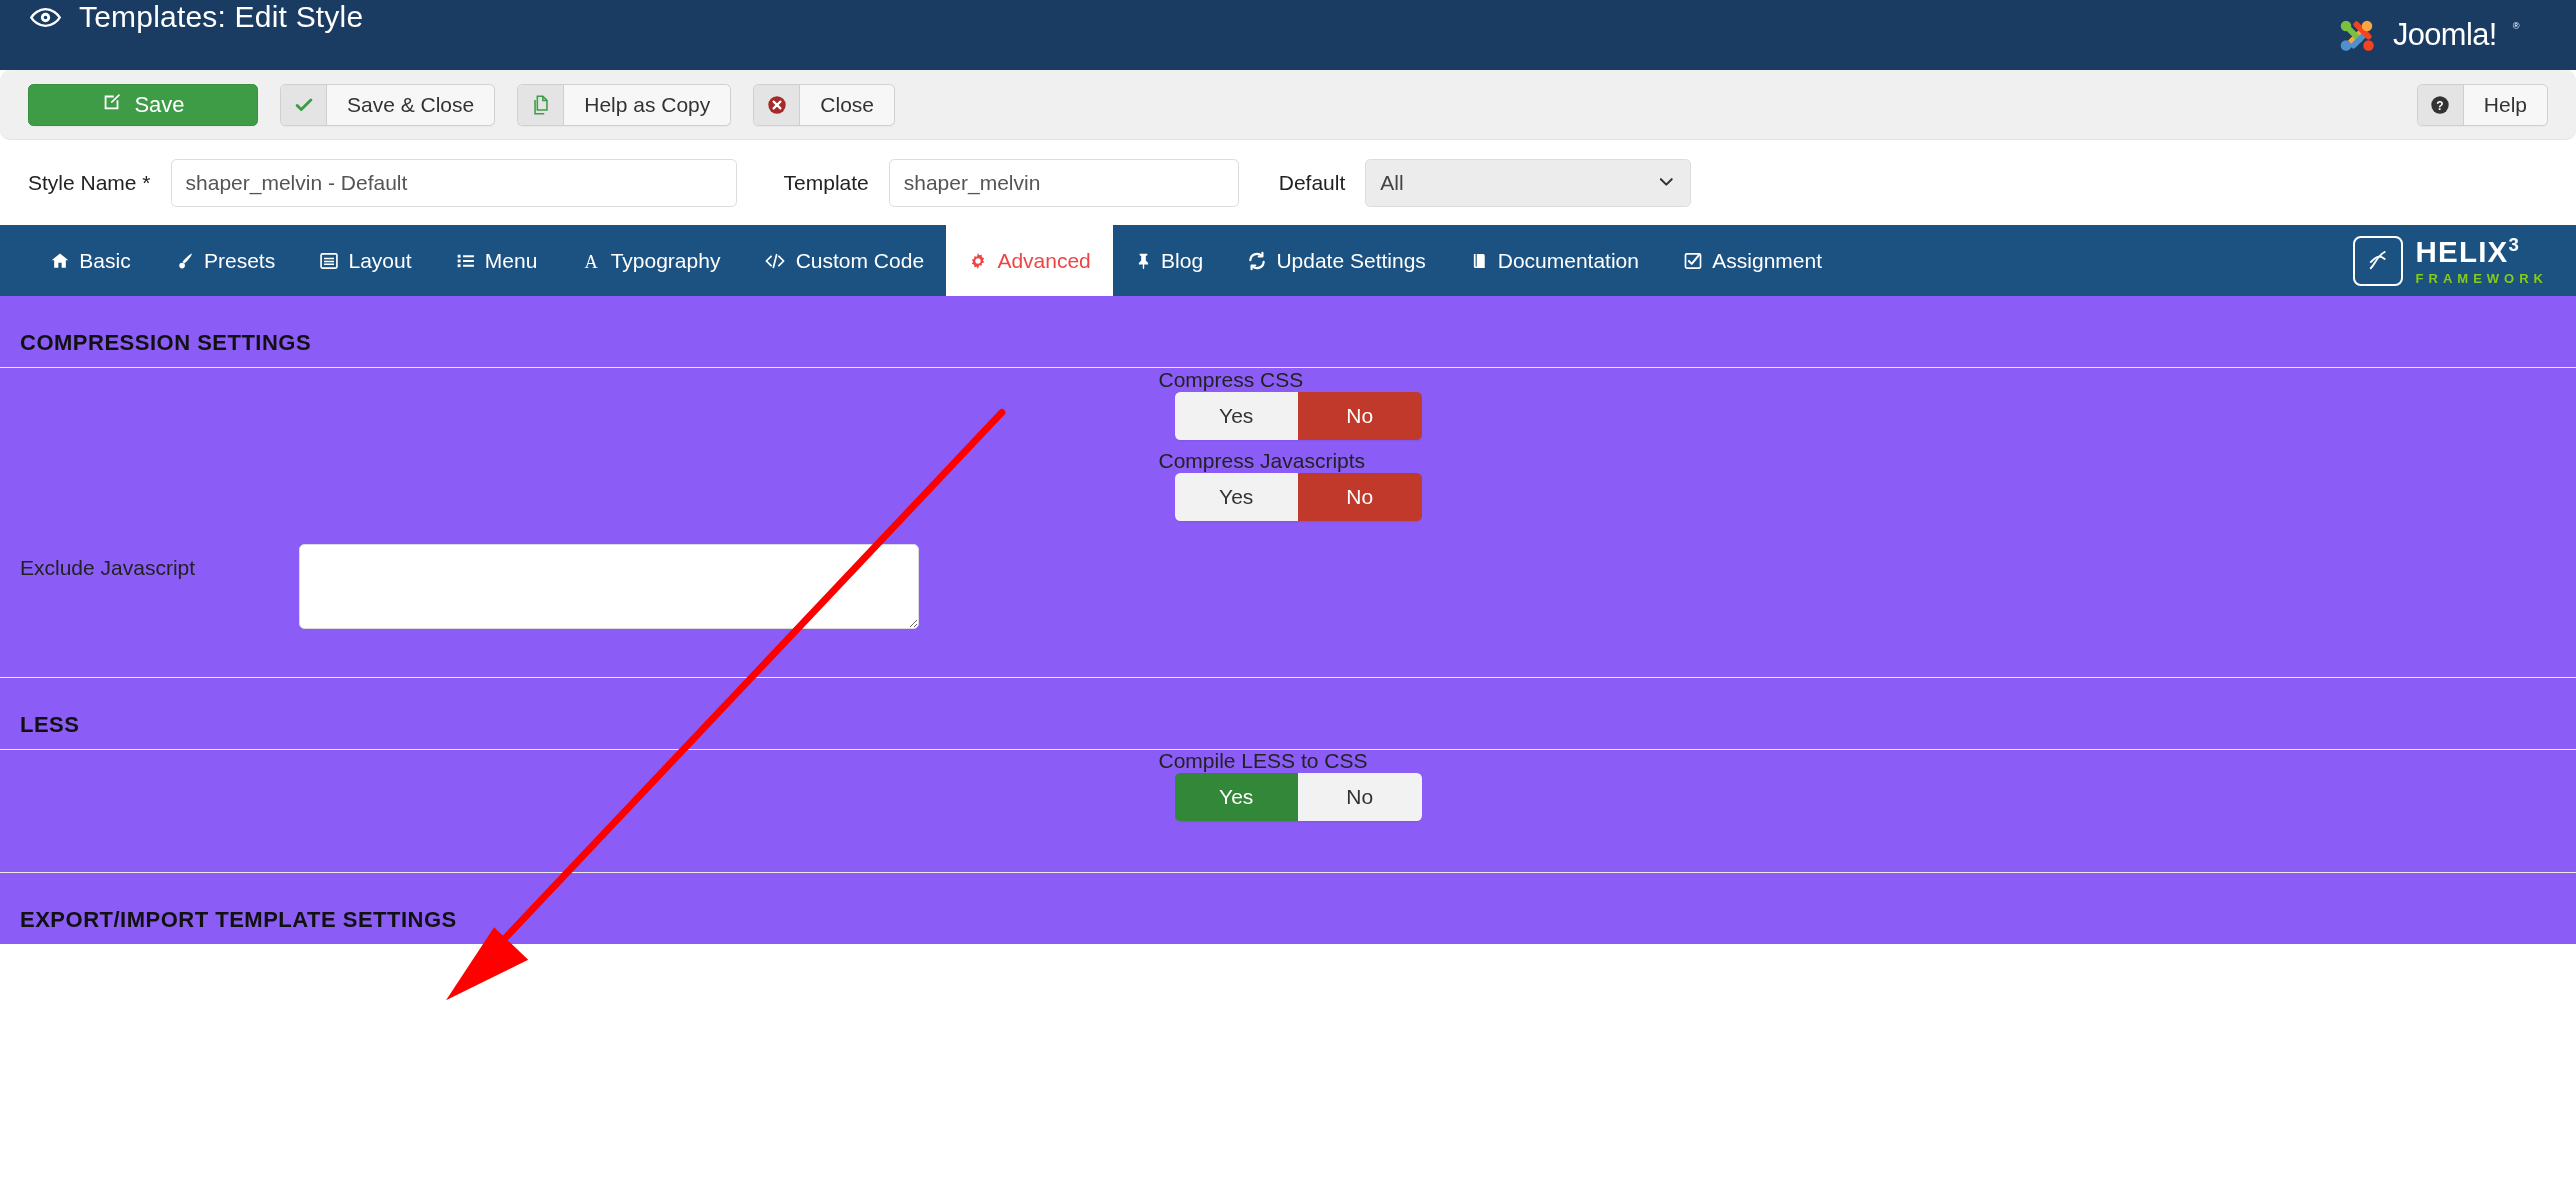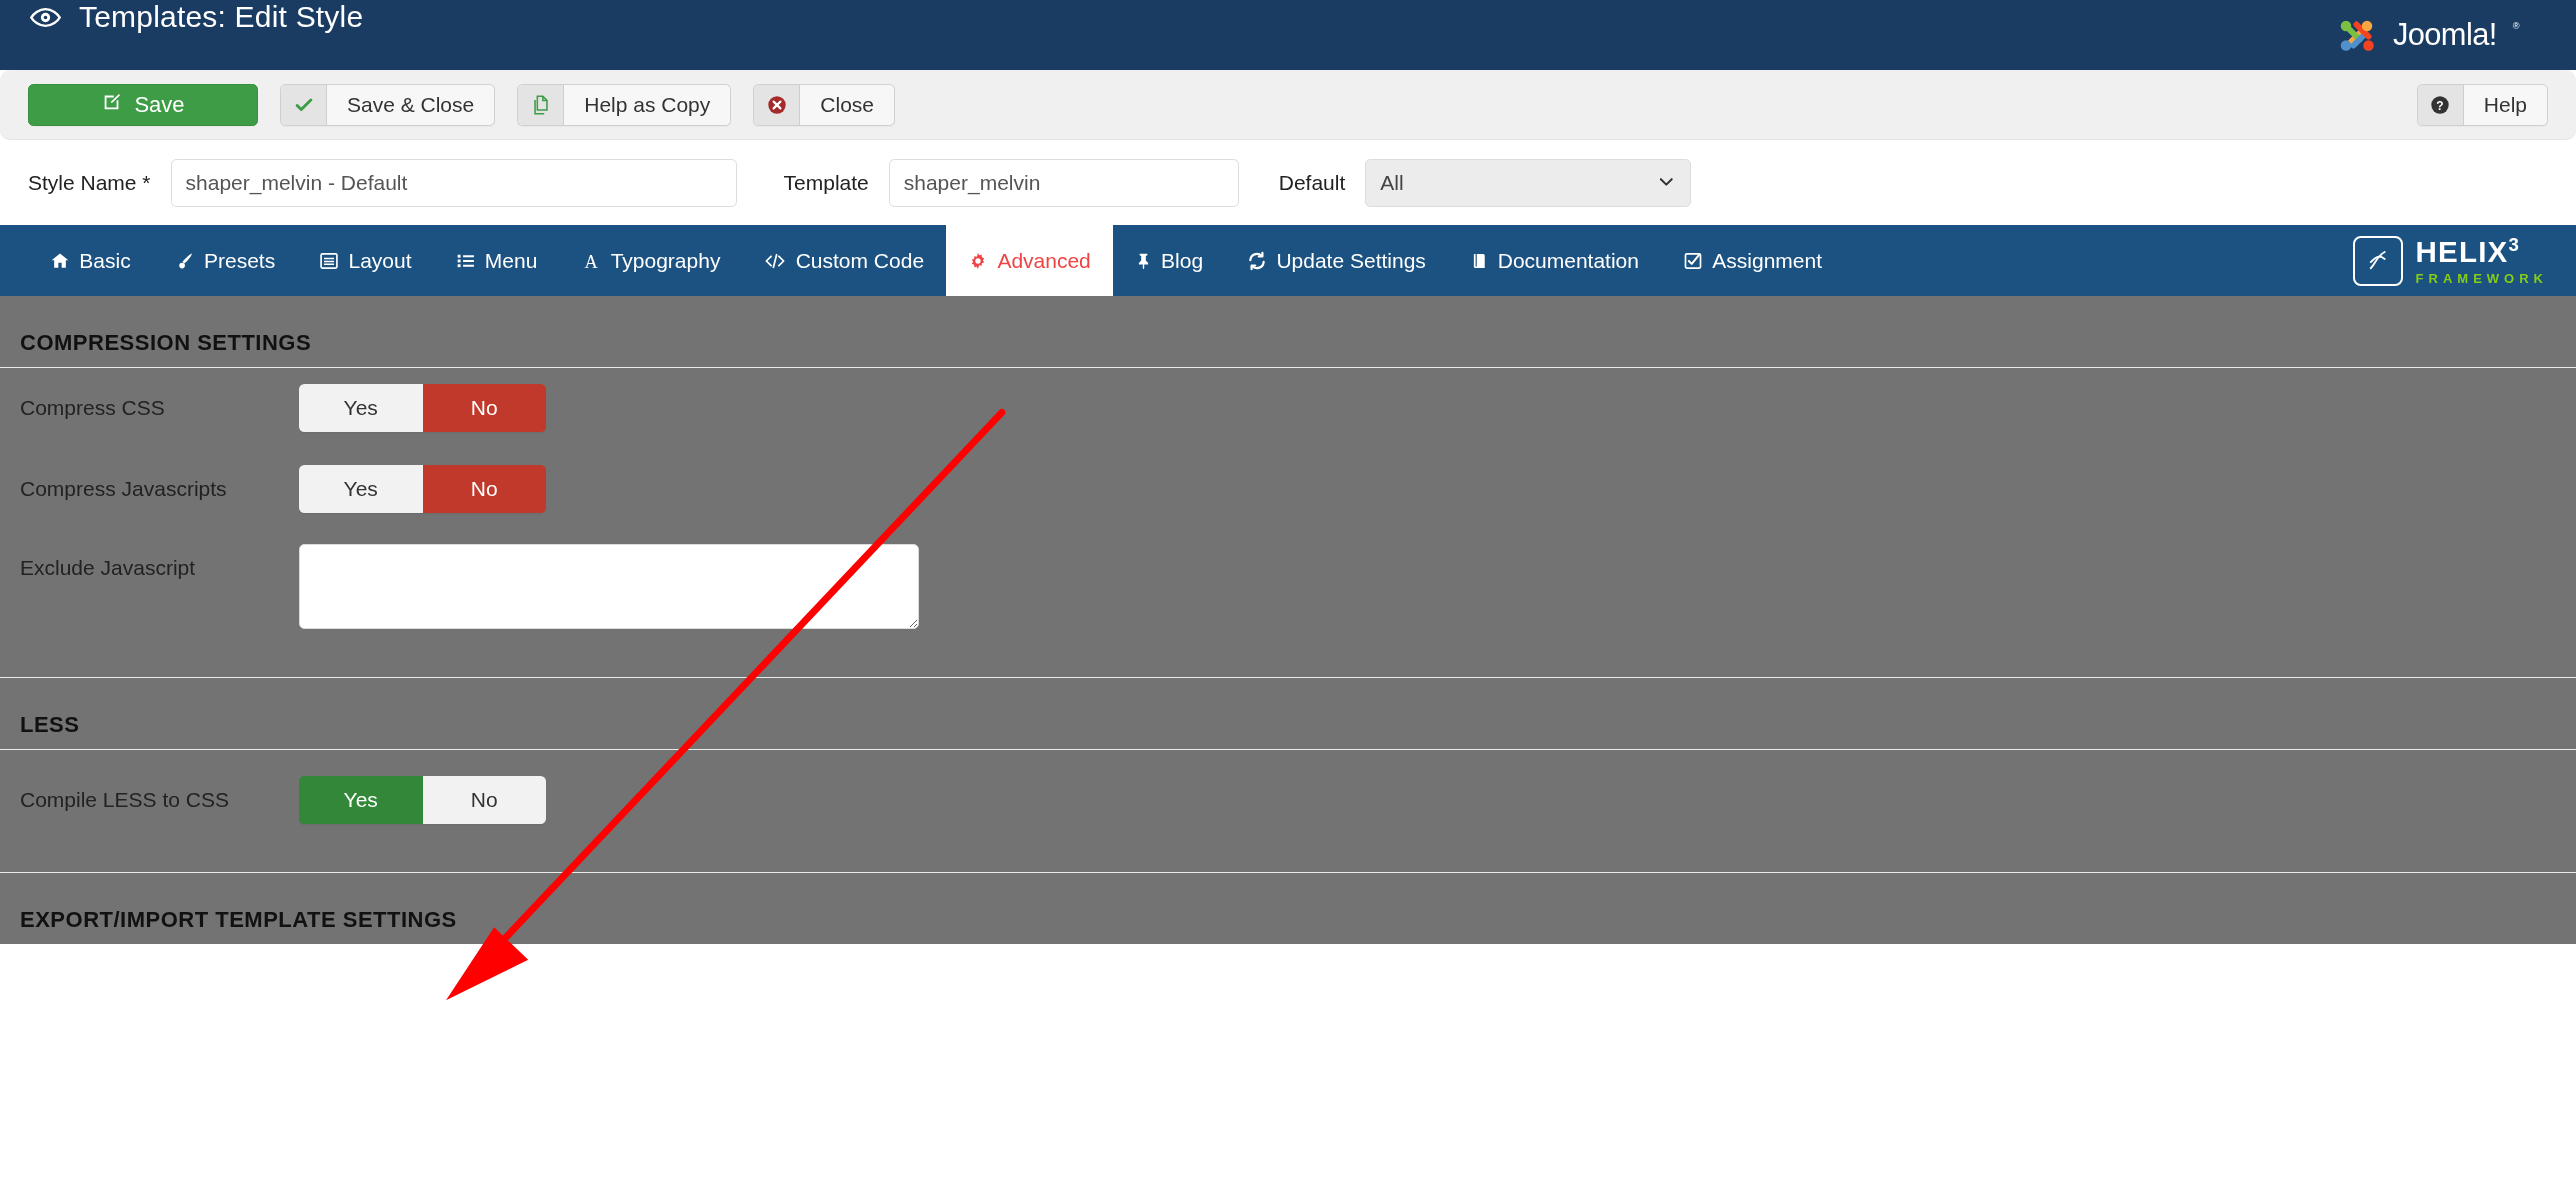--- a/index.html
+++ b/index.html
@@ -216,37 +216,38 @@
   .helix-main sup { font-size: 18.6px; }
   .helix-sub {
     color: #84cc16;
     font-size: 13px;
     font-weight: bold;
     letter-spacing: 5px;
     margin-top: 4.7px;
   }
 
   
-  .content { background: #737373; }
+  .content { background: #8b5cf6; }
   .section-title {
     font-size: 22px;
     font-weight: bold;
     color: #111111;
     letter-spacing: 0.5px;
     padding: 34px 0 0 20px;
   }
   .section-title-wrap { height: 71px; box-sizing: border-box; }
   .hr { height: 0.8px; background: #eaeaea; width: 100%; }
 
   .control-row {
     display: flex;
     align-items: center;
     padding-left: 20px;
     box-sizing: border-box;
     min-height: 81px;
+    flex-direction: column;
   }
   .control-label {
     font-size: 21px;
     color: #222222;
     width: 279px;
     flex: 0 0 auto;
     white-space: nowrap;
   }
   .toggle {
     display: flex;

